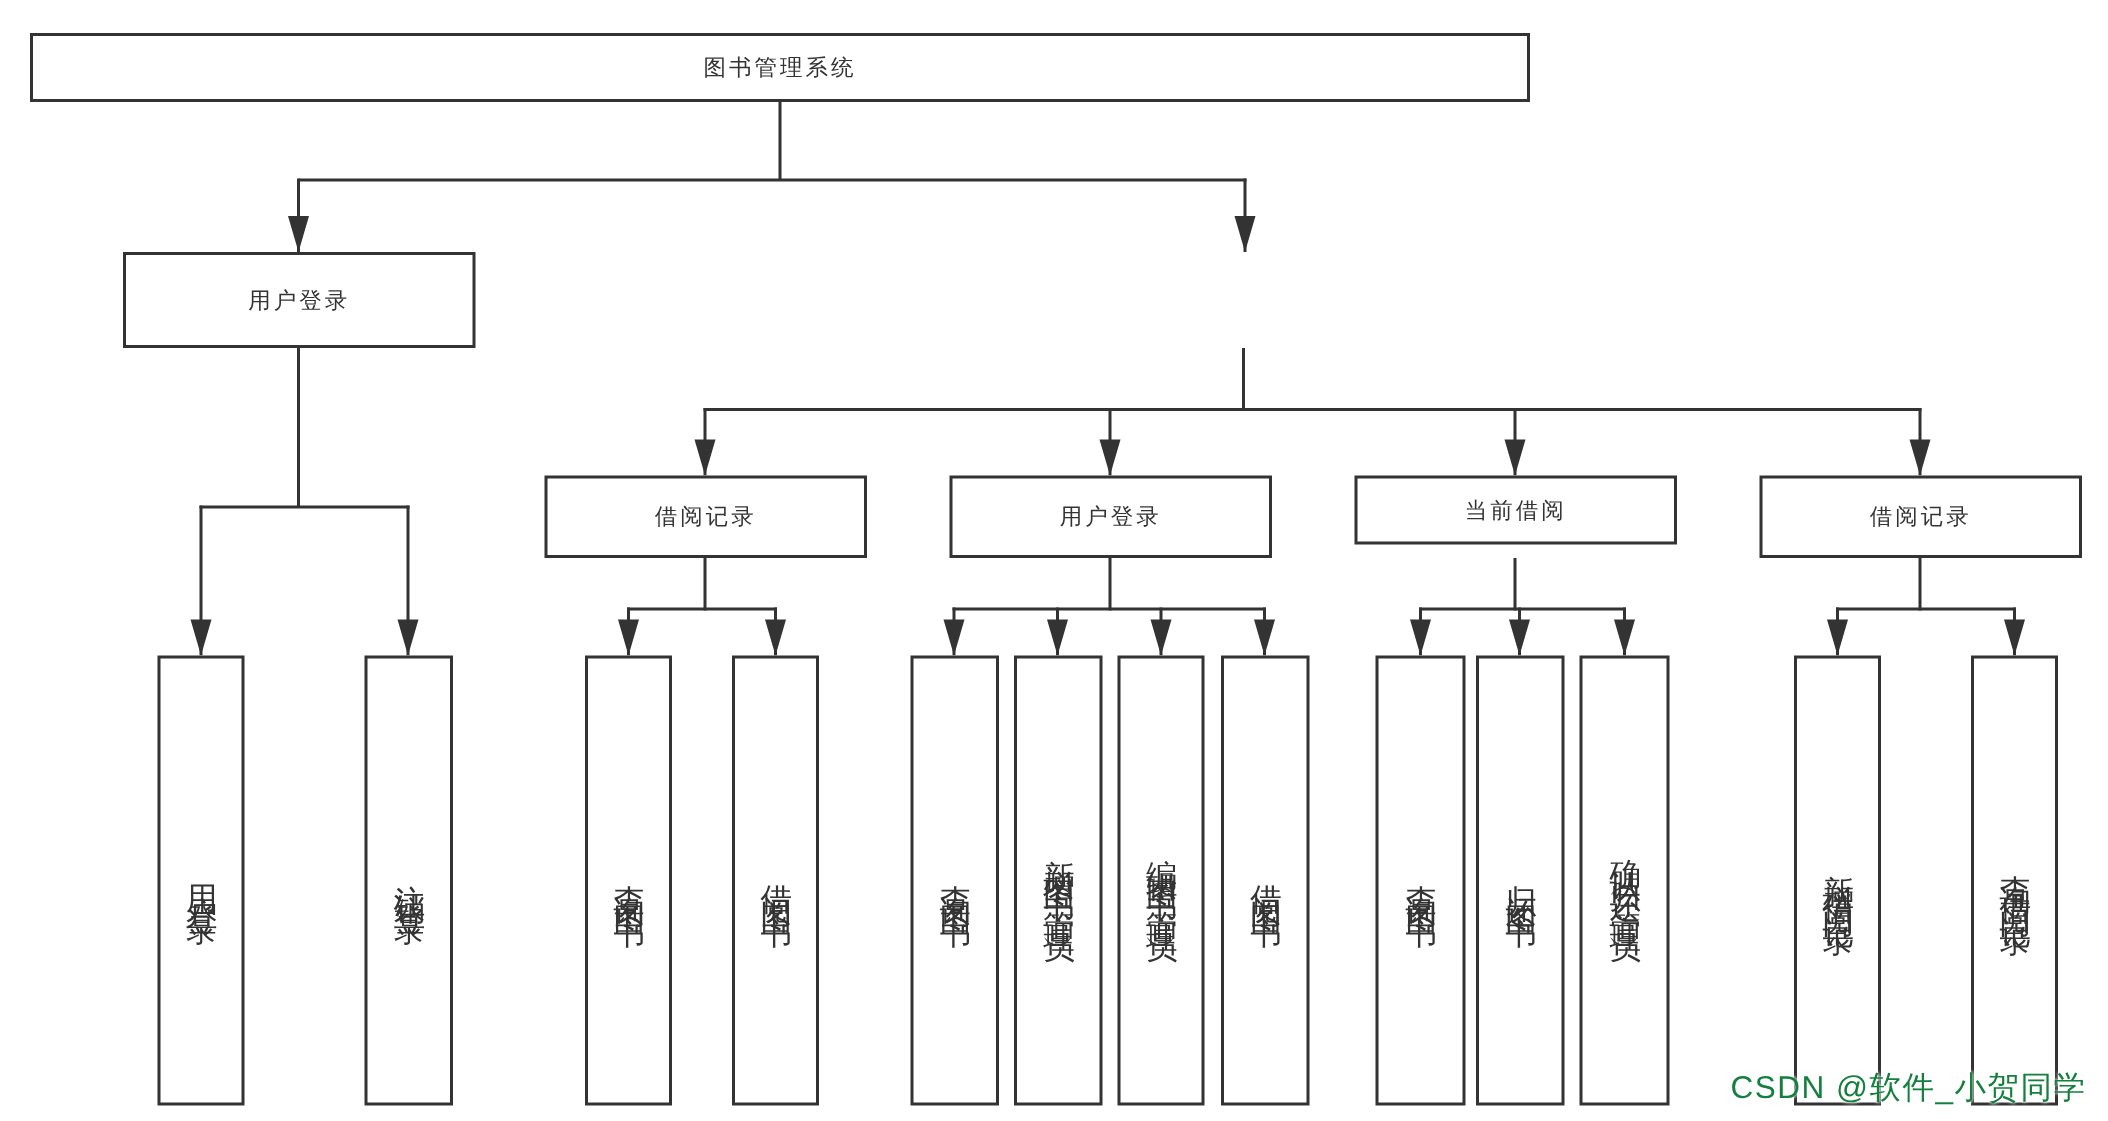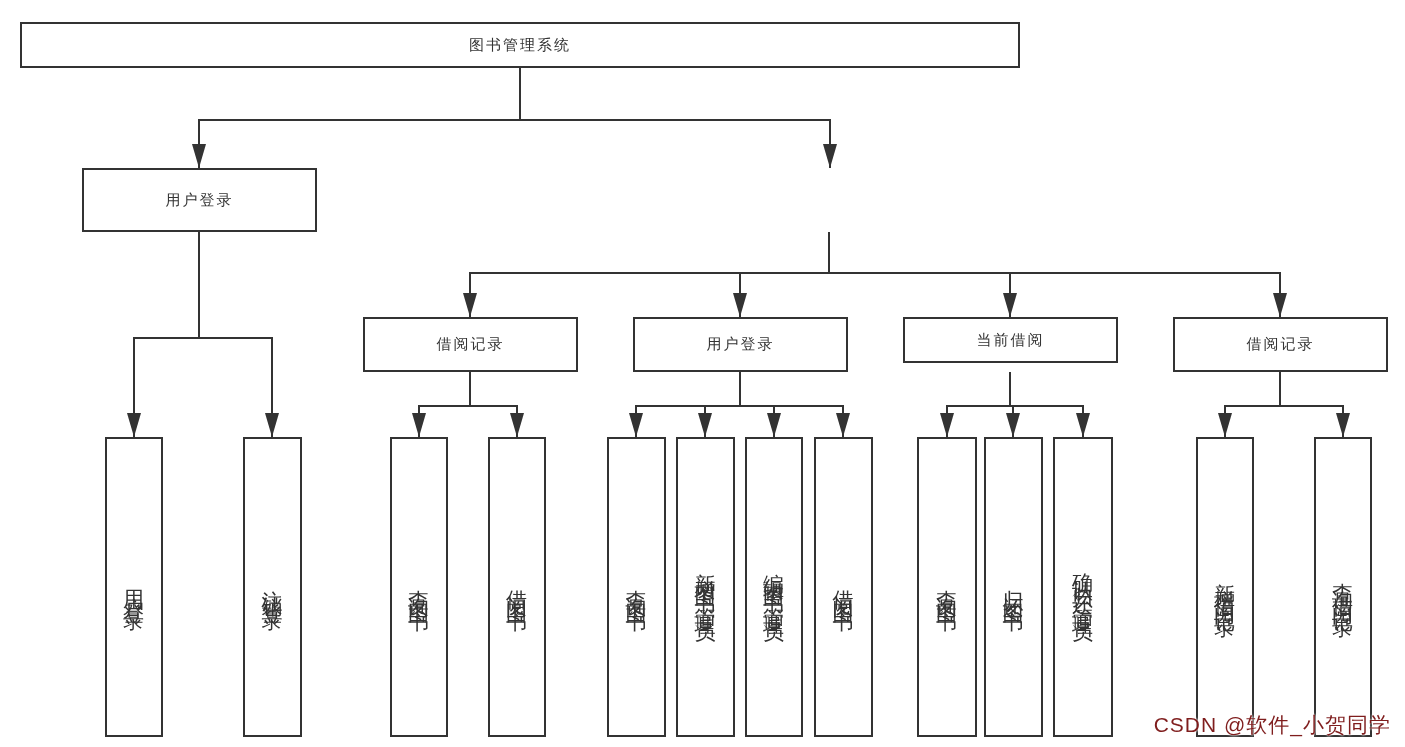--- a/index.html
+++ b/index.html
@@ -50,21 +50,21 @@
     border-left: 7px solid transparent;
     border-right: 7px solid transparent;
     border-top: 24px solid #333333;
     z-index: 2;
   }
   .watermark {
     position: absolute;
     right: 14px;
     bottom: 8px;
     font-size: 21px;
-    color: #7f1d1d;
+    color: #15803d;
     text-shadow: 0 0 3px #ffffff, 0 0 2px #ffffff;
     z-index: 10;
     letter-spacing: 1px;
     white-space: nowrap;
   }
 </style>
 </head>
 <body>
 
 <div id="stage">

